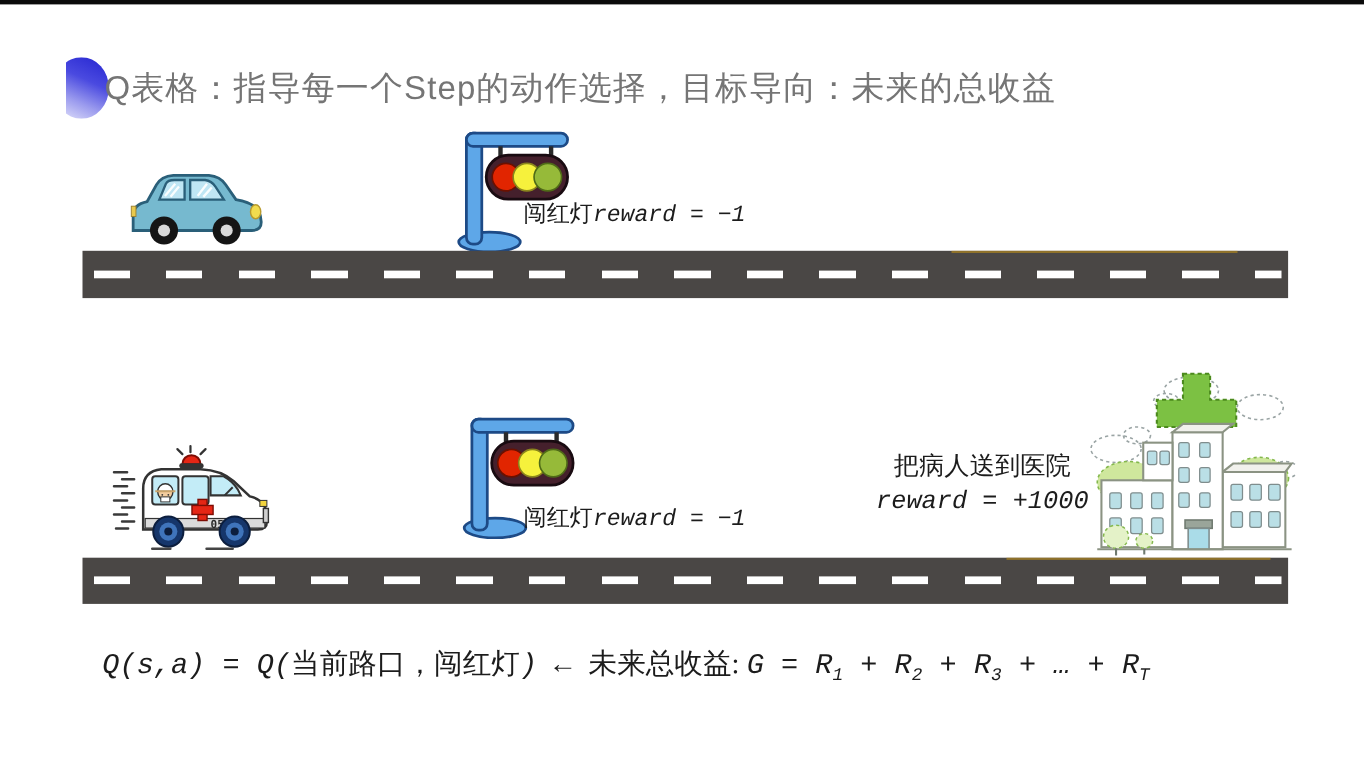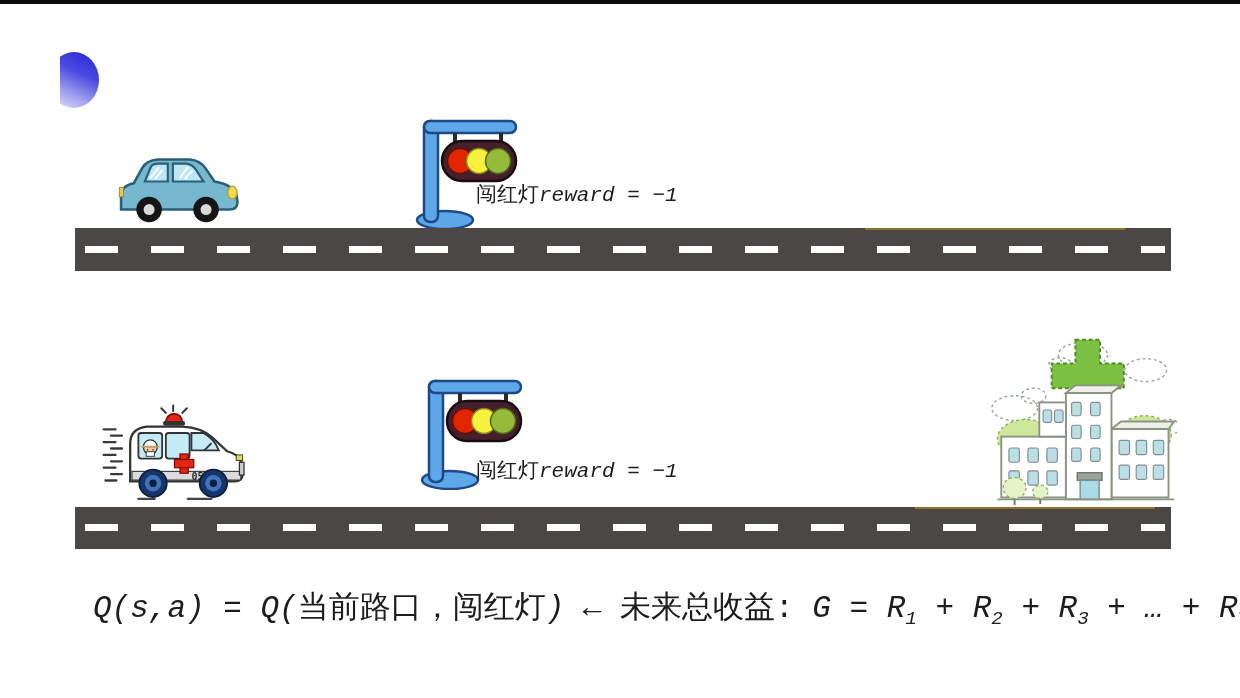--- a/index.html
+++ b/index.html
@@ -21,27 +21,27 @@
   }
   
   .road{position:absolute;left:75px;width:1096px;background:#4a4745;}
   .road .dashes{
     position:absolute;left:10px;right:6px;top:50%;height:7px;margin-top:-4px;
     background:repeating-linear-gradient(90deg,#ffffff 0px,#ffffff 33px,transparent 33px,transparent 66px);
   }
   .road .tint{position:absolute;top:0;height:2px;background:rgba(201,149,21,0.55);}
   
   .reward-label{position:absolute;font-size:21px;white-space:nowrap;}
-  .cjk{font-family:Liberation Mono, monospace;font-style:normal;}
+  .cjk{font-family:Liberation Serif, serif;font-style:normal;}
   .math{font-family:Liberation Mono, monospace;font-style:italic;}
   .goal-block{position:absolute;left:790px;top:408px;width:206px;text-align:center;line-height:1.4;}
   .goal-line1{font-size:23px;}
   .goal-line2{font-size:23px;}
   
-  .formula{position:absolute;left:93px;top:586px;font-size:31px;white-space:nowrap;}
+  .formula{position:absolute;left:93px;top:586px;font-size:26px;white-space:nowrap;}
   .formula sub{font-size:0.62em;}
 </style>
 </head>
 <body>
 
 <div id="canvas">
 
   <svg width="0" height="0" style="position:absolute" aria-hidden="true">
     <defs>
       <g id="traffic-light-shape">
@@ -56,20 +56,21 @@
         <circle cx="85" cy="45" r="12.5" fill="#96ba39" stroke="#4f6b17" stroke-width="1.5"></circle>
       </g>
     </defs>
   </svg>
 
   <div class="topbar"></div>
 
   <div class="bullet-wrap">
       <div class="bullet"></div>
     </div>
+  <div class="page-title">Q表格：指导每一个Step的动作选择，目标导向：未来的总收益</div>
 
   <svg class="abs" style="left:110px;top:147px" width="136" height="86" viewBox="0 0 160 100">
     <path d="M13,73 L13,57 Q13,45 28,42 L38,24 Q43,15 56,14 L94,14 Q106,15 112,24 L123,40 Q146,44 149,57 L150,64 Q150,73 140,73 L13,73 Z" fill="#76b9cf" stroke="#2a5f79" stroke-width="3"></path>
     <rect x="11" y="47" width="5" height="11" fill="#e8c94d" stroke="#9a8030" stroke-width="1"></rect>
     <path d="M41,40 L48,23 Q50,19 57,19 L68,19 L68,40 Z" fill="#bfe6f4" stroke="#2a5f79" stroke-width="2.5"></path>
     <path d="M74,19 L90,19 Q97,20 101,26 L110,40 L74,40 Z" fill="#bfe6f4" stroke="#2a5f79" stroke-width="2.5"></path>
     <path d="M47,36 L58,23 M53,37 L62,26 M82,36 L92,23 M88,37 L97,27" stroke="#ffffff" stroke-width="2.5" fill="none" opacity="0.9"></path>
     <ellipse cx="144" cy="53" rx="5.5" ry="7.5" fill="#f2dc4e" stroke="#b89a2e" stroke-width="1.5"></ellipse>
     <circle cx="46" cy="73" r="15" fill="#151515"></circle>
     <circle cx="46" cy="73" r="6.5" fill="#d9d9d9"></circle>
@@ -126,20 +127,24 @@
   </svg>
 
   <svg class="abs" style="left:418px;top:376px" width="106" height="114" viewBox="0 0 106 114">
     <use href="#traffic-light-shape"></use>
   </svg>
 
   <div class="reward-label" style="left:476px;top:456px">
     <span class="cjk">闯红灯</span><span class="math">reward = −1</span>
   </div>
 
+  <div class="goal-block">
+    <div class="goal-line1 cjk">把病人送到医院</div>
+    <div class="goal-line2 math">reward = +1000</div>
+  </div>
 
   <svg class="abs" style="left:988px;top:330px" width="190" height="180" viewBox="0 0 200 185">
     <g stroke="#9aa4a4" stroke-width="1.5" stroke-dasharray="3 3" fill="none">
       <ellipse cx="28" cy="80" rx="24" ry="13"></ellipse>
       <ellipse cx="48" cy="67" rx="13" ry="8"></ellipse>
       <ellipse cx="100" cy="24" rx="26" ry="13"></ellipse>
       <ellipse cx="76" cy="34" rx="12" ry="7"></ellipse>
       <ellipse cx="166" cy="40" rx="22" ry="12"></ellipse>
       <ellipse cx="190" cy="100" rx="12" ry="8"></ellipse>
     </g>

